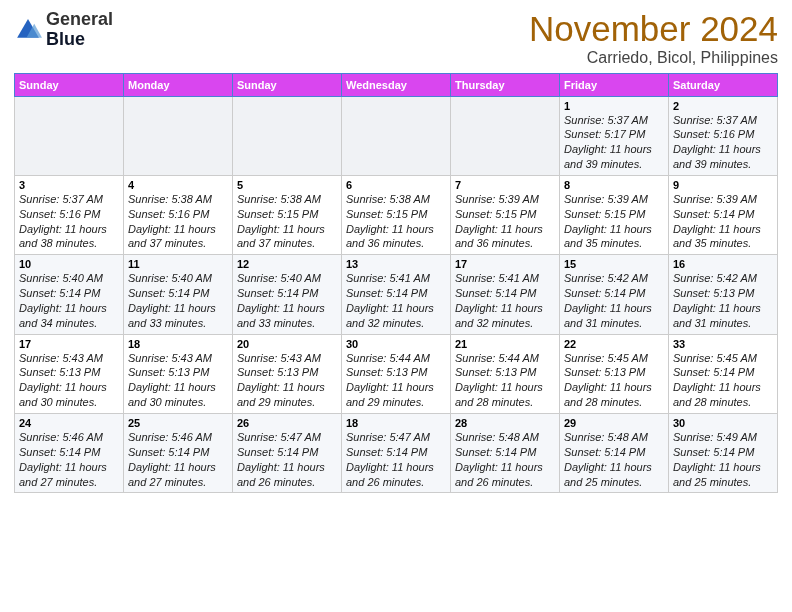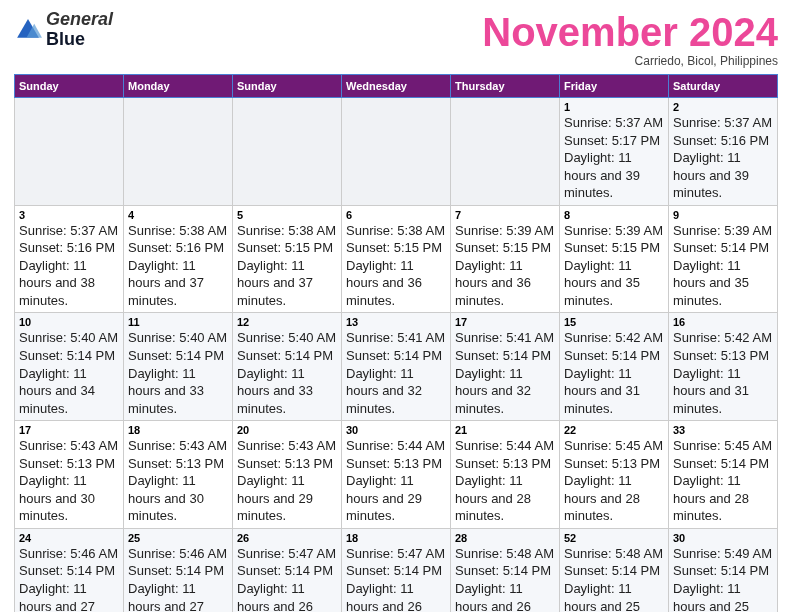--- a/index.html
+++ b/index.html
@@ -23,46 +23,46 @@
     .logo {
       display: flex;
       align-items: center;
       gap: 4px;
     }
     .logo-text {
       font-size: 18px;
       font-weight: bold;
       line-height: 1.1;
     }
-    .logo-general { color: #333; font-style: italic; }
+    .logo-general { color: #333; }
     .logo-blue { color: #0f172a; }
     .logo-icon {
       width: 28px;
       height: 28px;
     }
     .title-block {
       text-align: right;
     }
     .month-title {
-      font-size: 40px;
-      font-weight: bold;
-      color: #ec4899;
+      font-size: 35px;
+      font-weight: normal;
+      color: #a16207;
       line-height: 1.1;
     }
     .location {
-      font-size: 12px;
+      font-size: 16px;
       color: #444;
     }
     .calendar {
       width: 100%;
       border-collapse: collapse;
       font-size: 9.5px;
     }
     .calendar thead tr {
-      background: #701a75;
+      background: #d946ef;
       color: #fff;
     }
     .calendar thead th {
       padding: 5px 4px;
       text-align: left;
       font-size: 11px;
       font-weight: bold;
       border: 1px solid #4a7fd4;
     }
     .calendar tbody td {
@@ -80,23 +80,24 @@
     .calendar tbody tr:nth-child(even) td {
       background: #fff;
     }
     .day-num {
       font-weight: bold;
       font-size: 11px;
       display: block;
       margin-bottom: 1px;
     }
     .day-info {
-      font-size: 13px;
+      font-size: 11px;
       color: #222;
       line-height: 1.35;
+      font-style: italic;
     }
     .empty-cell {
       background: #f0f2f5 !important;
     }
   </style>
 </head>
 <body>
 
 <div class="container">
   <div class="header-row">
@@ -249,21 +250,21 @@
           </td>
           <td>
             <span class="day-num">18</span>
             <div class="day-info">Sunrise: 5:47 AM<br>Sunset: 5:14 PM<br>Daylight: 11 hours and 26 minutes.</div>
           </td>
           <td>
             <span class="day-num">28</span>
             <div class="day-info">Sunrise: 5:48 AM<br>Sunset: 5:14 PM<br>Daylight: 11 hours and 26 minutes.</div>
           </td>
           <td>
-            <span class="day-num">52</span>
+            <span class="day-num">29</span>
             <div class="day-info">Sunrise: 5:48 AM<br>Sunset: 5:14 PM<br>Daylight: 11 hours and 25 minutes.</div>
           </td>
           <td>
             <span class="day-num">30</span>
             <div class="day-info">Sunrise: 5:49 AM<br>Sunset: 5:14 PM<br>Daylight: 11 hours and 25 minutes.</div>
           </td>
         </tr>
       </tbody>
   </table>
 </div>

